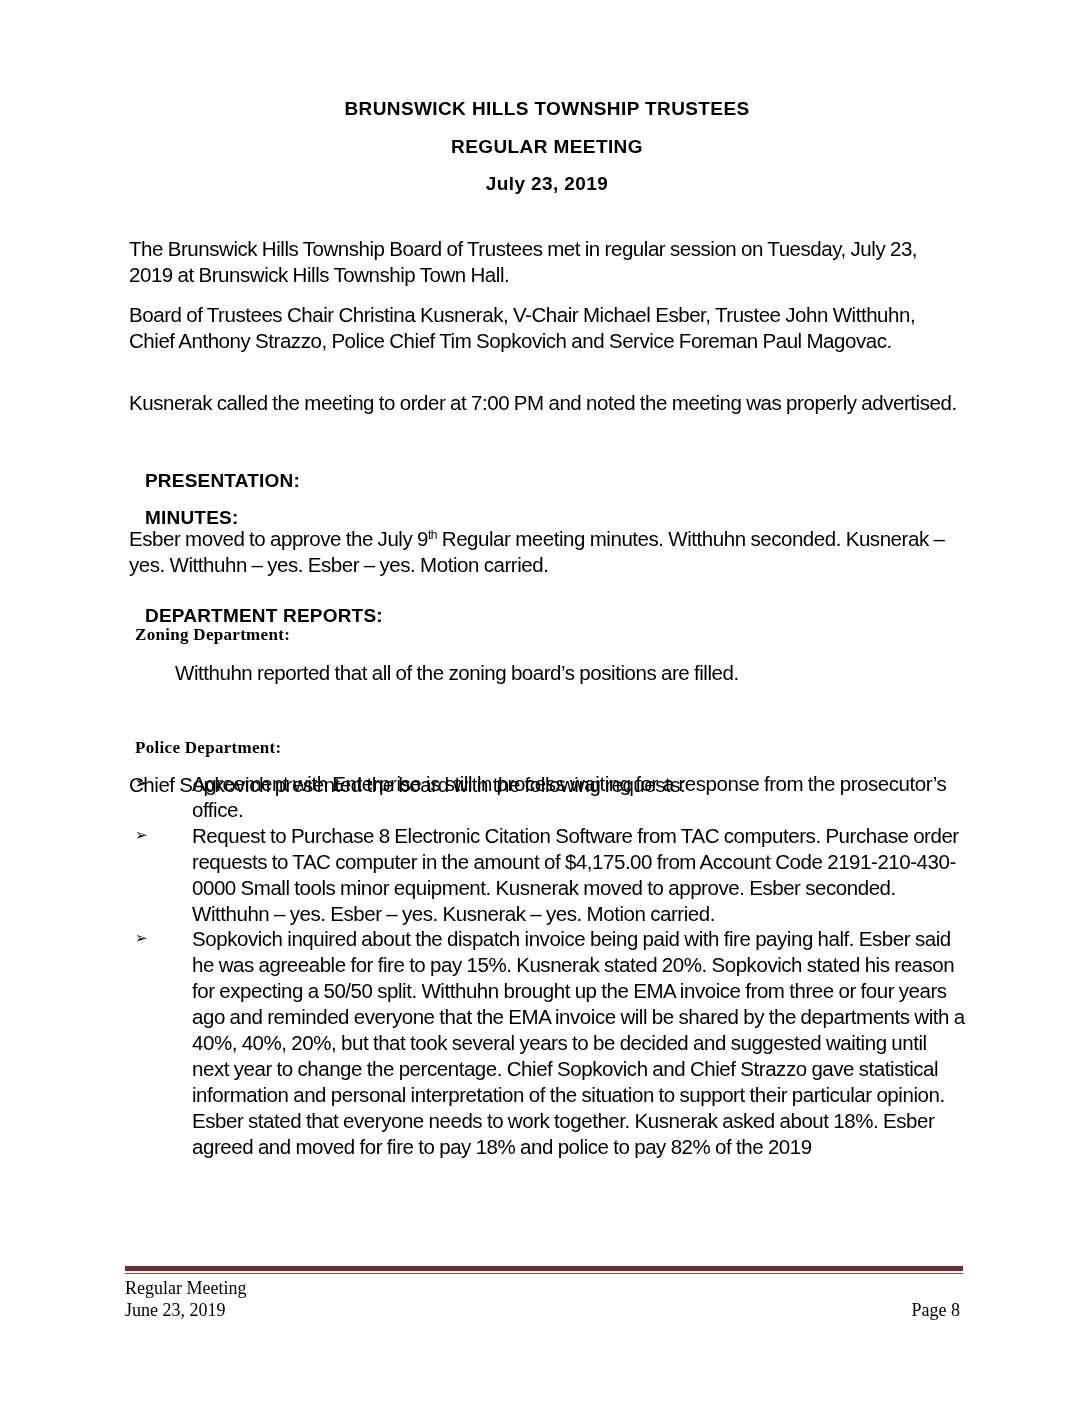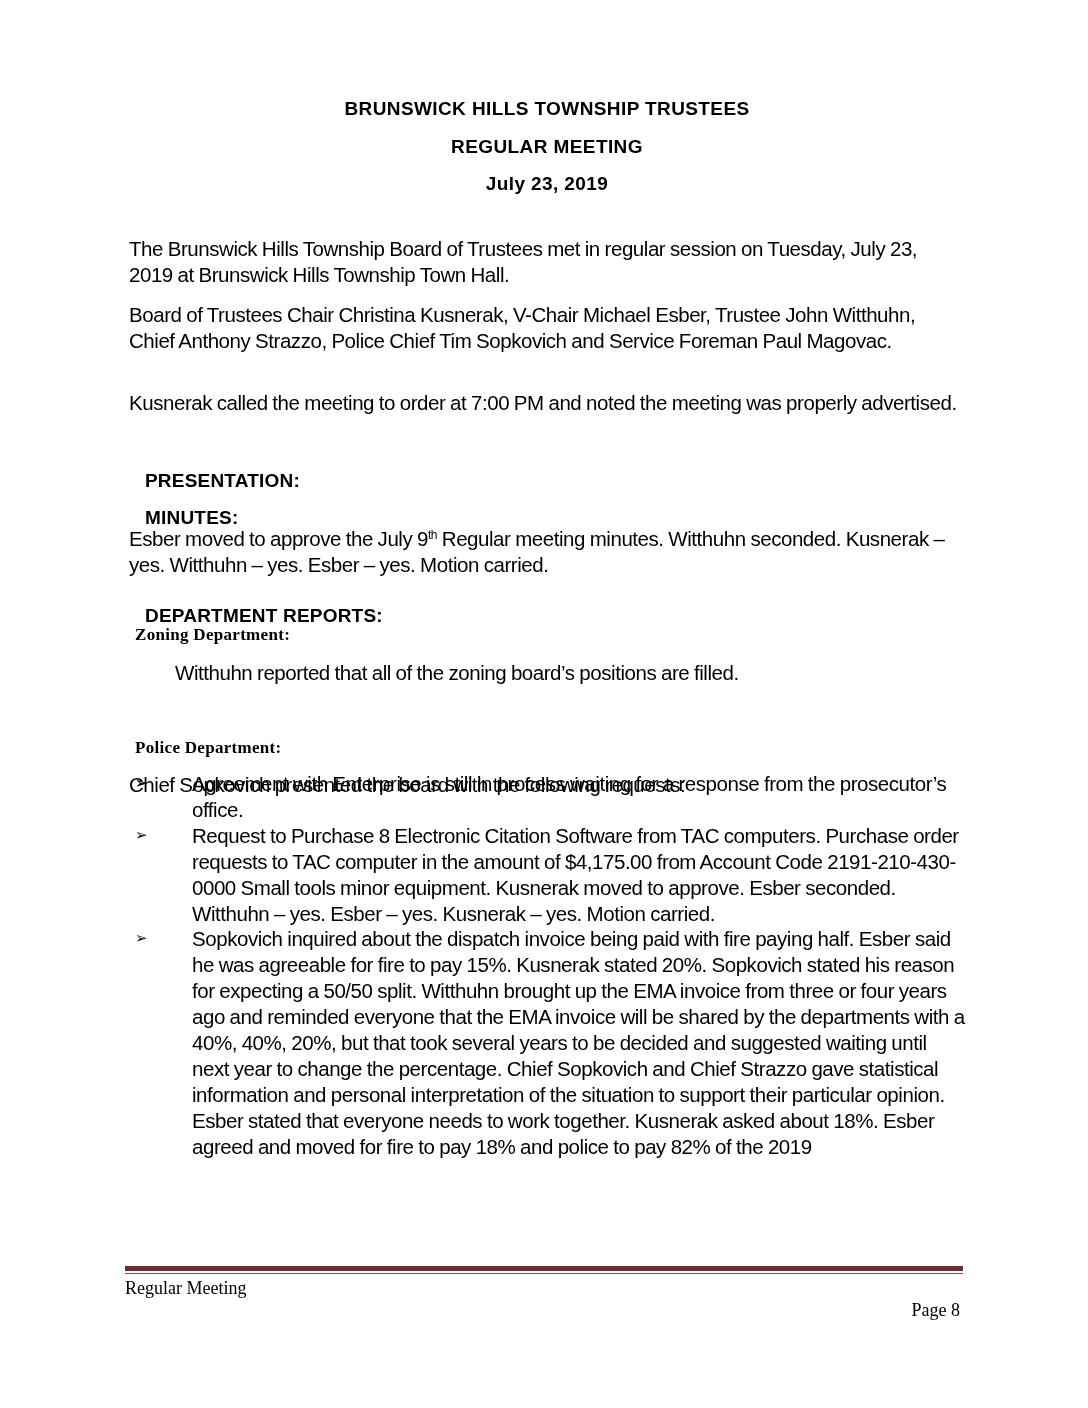--- a/index.html
+++ b/index.html
@@ -164,14 +164,15 @@
       <span>Sopkovich inquired about the dispatch invoice being paid with fire paying half. Esber said he was agreeable for fire to pay 15%. Kusnerak stated 20%. Sopkovich stated his reason for expecting a 50/50 split. Witthuhn brought up the EMA invoice from three or four years ago and reminded everyone that the EMA invoice will be shared by the departments with a 40%, 40%, 20%, but that took several years to be decided and suggested waiting until next year to change the percentage. Chief Sopkovich and Chief Strazzo gave statistical information and personal interpretation of the situation to support their particular opinion. Esber stated that everyone needs to work together. Kusnerak asked about 18%. Esber agreed and moved for fire to pay 18% and police to pay 82% of the 2019</span>
     </li>
   </ul>
 </div>
 
 <div class="footer-rule"></div>
 <div class="footer-rule-thin"></div>
 
 <div class="footer">
   <div>Regular Meeting</div>
+  <div>June 23, 2019</div>
   <div class="page-num">Page 8</div>
 </div>
 
 </body></html>

